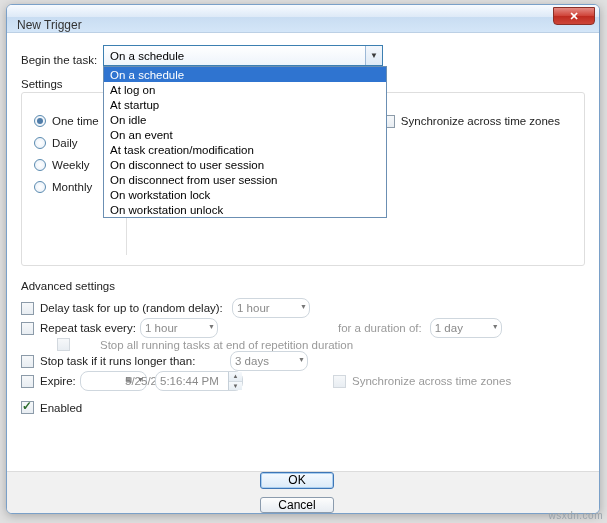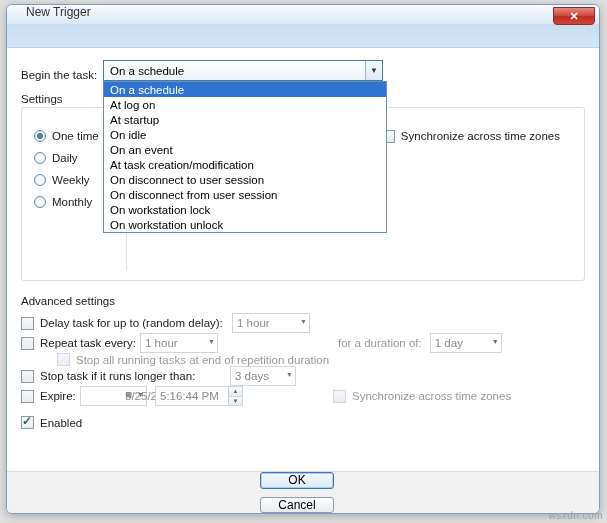--- a/index.html
+++ b/index.html
@@ -17,26 +17,26 @@
     position: absolute;
     top: 4px; left: 6px;
     width: 594px; height: 510px;
     background: #fff;
     border: 1px solid #7aa0c8;
     border-radius: 6px;
     box-shadow: 0 2px 10px rgba(0,0,0,.25);
     overflow: hidden;
   }
   .titlebar {
-    height: 43px;
+    height: 28px;
     background: linear-gradient(#f7fbff, #dde9f7 45%, #c9ddf2 46%, #d4e6f8);
     border-bottom: 1px solid #bcd0e5;
     display: flex;
-    align-items: flex-start;
-    padding: 0 15px;
+    align-items: flex-end;
+    padding: 0 6px;
     position: relative;
   }
   .titlebar .title {
     color: #333;
     font-size: 12px;
     padding-left: 4px;
   }
   .close-btn {
     position: absolute;
     right: 4px; top: 2px;
@@ -162,21 +162,21 @@
   }
   .field {
     border: 1px solid #b9c6d2;
     background: #fff;
     height: 20px;
     display: flex; align-items: center;
     padding: 0 4px;
     position: relative;
     color: #555;
   }
-  .field.disabled { color: #8a8a8a; background: #fff; border-color: #cfd7de;}
+  .field.disabled { color: #8a8a8a; background: #fff; border-color: #cfd7de; border-radius: 8px;}
   .field .mini-arrow {
     position: absolute; right: 2px; top: 4px;
     font-size: 7px; color: #777;
   }
   .spinner {
     position: absolute; right: 0; top: 0;
     width: 14px; height: 18px;
     border-left: 1px solid #c5cfd8;
     display: flex; flex-direction: column;
   }
@@ -306,29 +306,29 @@
         <span>1 hour</span>
         <span class="mini-arrow">▼</span>
       </div>
       <span class="disabled-text" style="margin-left:120px;">for a duration of:</span>
       <div class="field disabled" style="width:72px;margin-left:8px;">
         <span>1 day</span>
         <span class="mini-arrow">▼</span>
       </div>
     </div>
 
-    <div class="adv-row" style="padding-left:36px;">
+    <div class="adv-row" style="padding-left:36px;gap:24px;">
       <span class="chk" style="border-color:#d2d8de;"></span>
       <span class="disabled-text">Stop all running tasks at end of repetition duration</span>
     </div>
 
     <div class="adv-row">
       <span class="chk"></span>
       <span style="width:190px;">Stop task if it runs longer than:</span>
-      <div class="field disabled" style="width:66px;">
+      <div class="field disabled" style="width:78px;">
         <span>3 days</span>
         <span class="mini-arrow">▼</span>
       </div>
     </div>
 
     <div class="adv-row">
       <span class="chk"></span>
       <span style="width:40px;">Expire:</span>
       <div class="field disabled" style="width:67px;padding-right:16px;padding-left:44px;">
         <span>5/25/2018</span>

